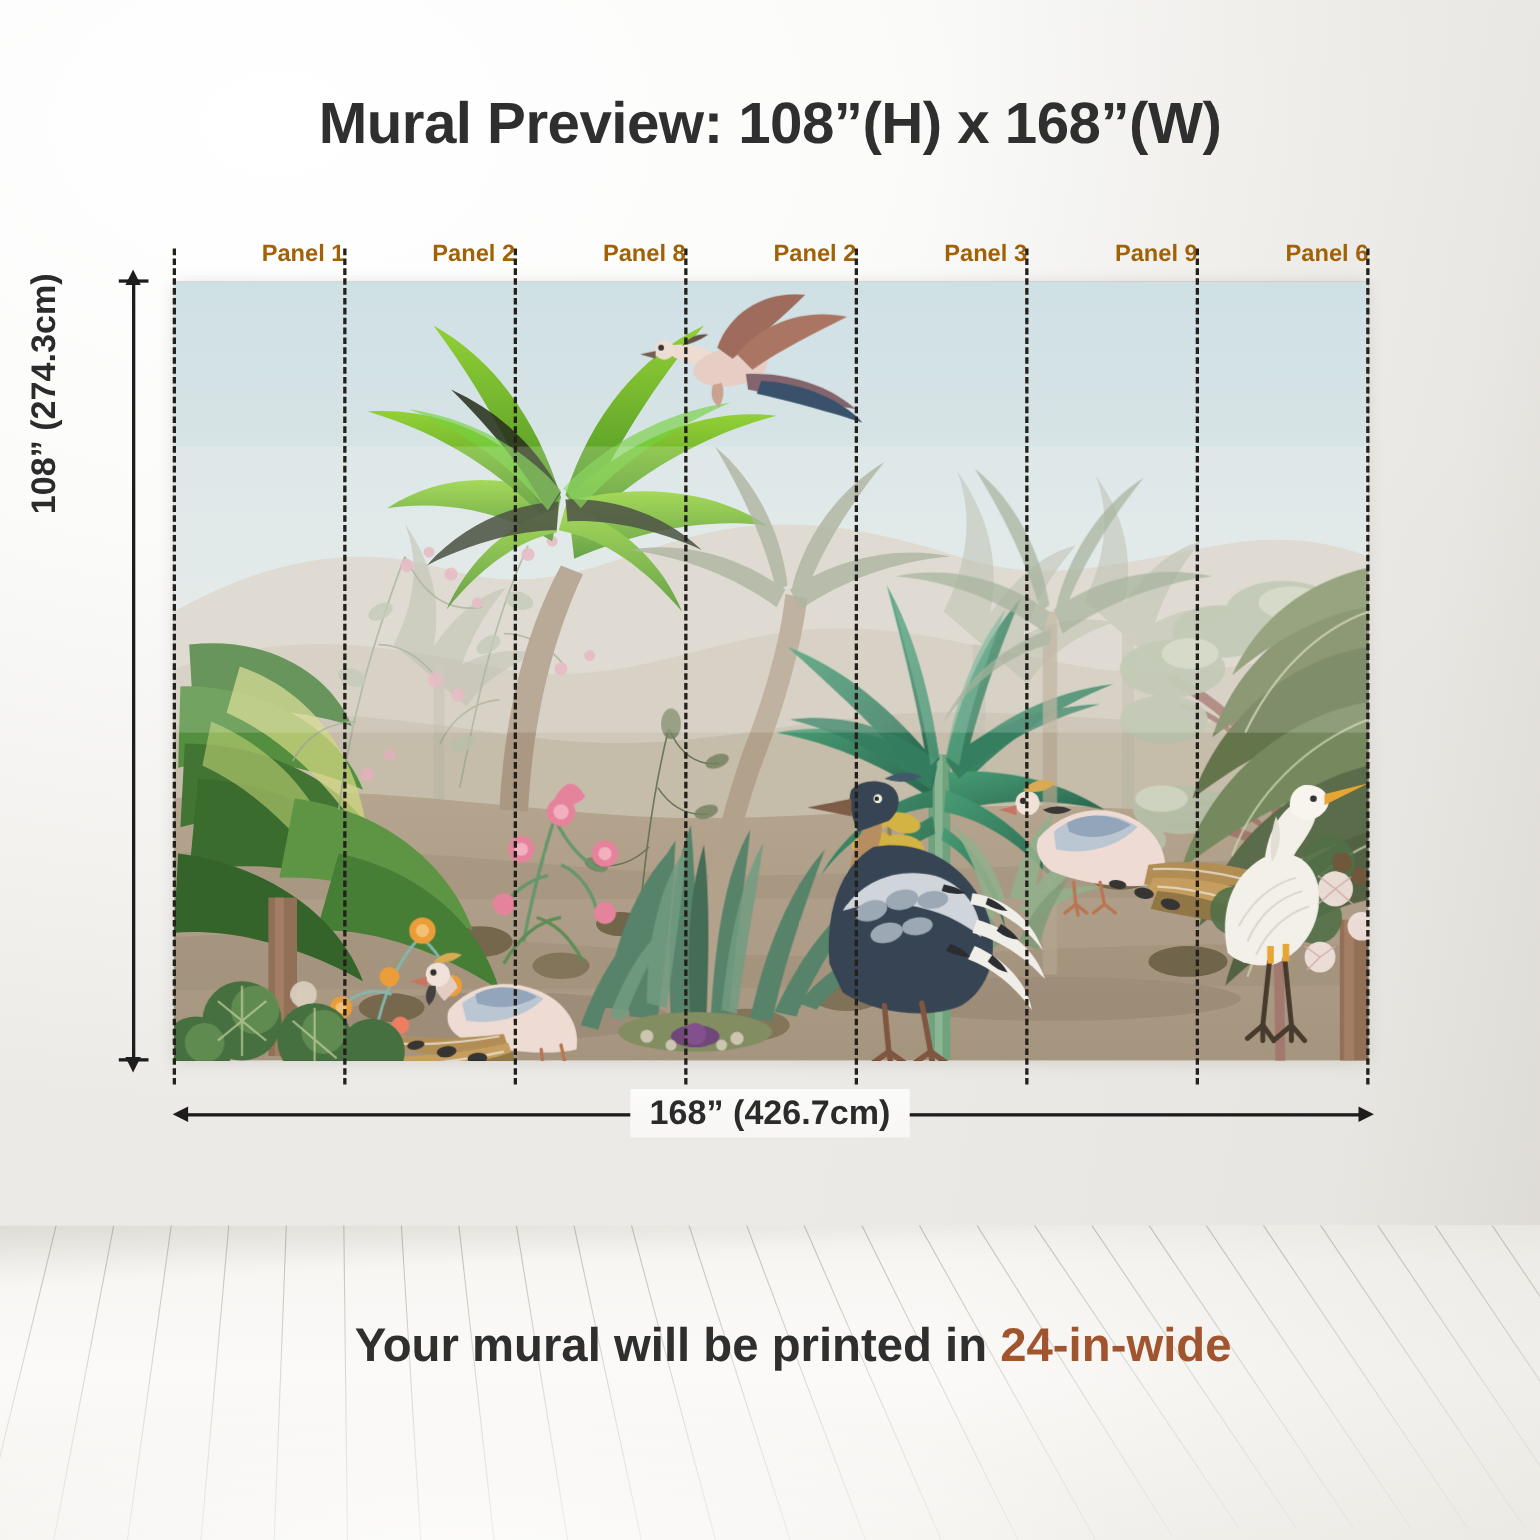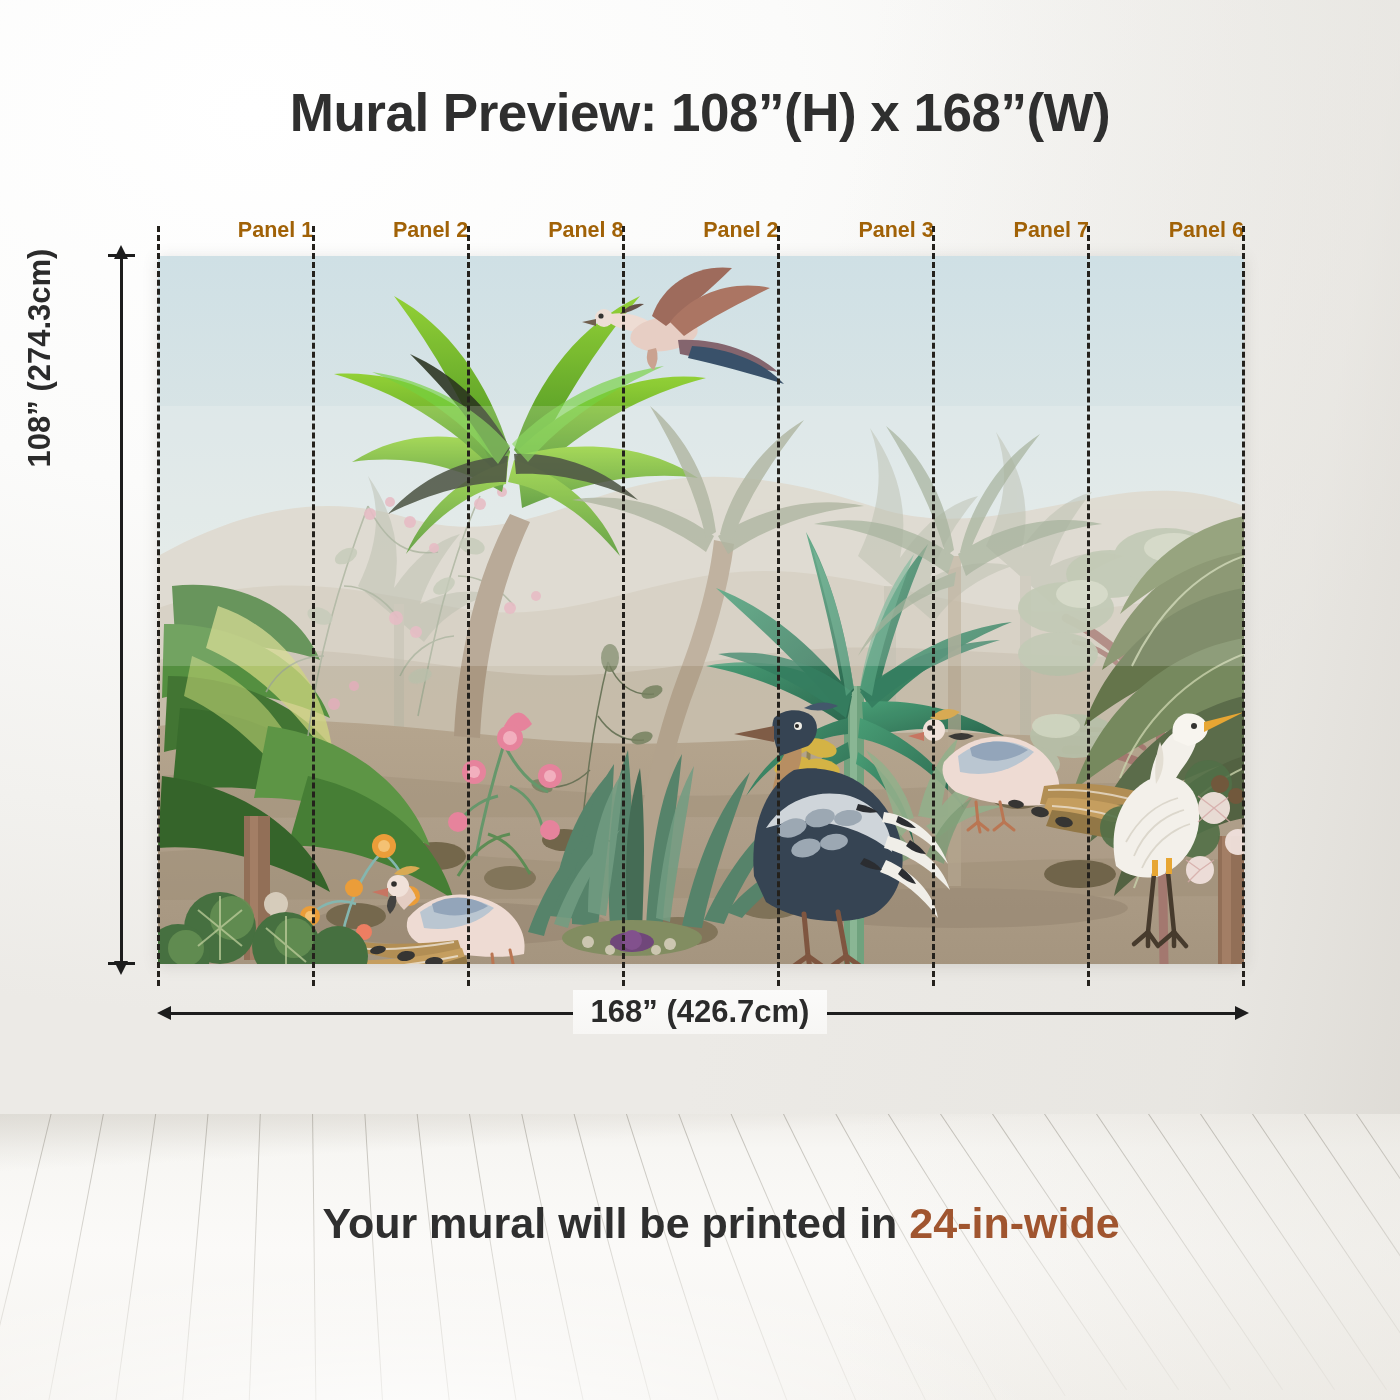--- a/index.html
+++ b/index.html
@@ -198,21 +198,21 @@
     </div>
 
   <div id="title">Mural Preview: 108”(H) x 168”(W)</div>
 
   <div id="panel-labels">
     <div class="plabel">Panel 1</div>
     <div class="plabel">Panel 2</div>
     <div class="plabel">Panel 8</div>
     <div class="plabel">Panel 2</div>
     <div class="plabel">Panel 3</div>
-    <div class="plabel">Panel 7</div>
+    <div class="plabel">Panel 9</div>
     <div class="plabel">Panel 6</div>
   </div>
 
   <div id="mural">
     <svg viewBox="0 0 1086 708" preserveAspectRatio="none">
       <defs>
         <linearGradient id="skyG" x1="0" y1="0" x2="0" y2="1">
           <stop offset="0%" stop-color="#cfe2e9"></stop>
           <stop offset="42%" stop-color="#dfe9ea"></stop>
           <stop offset="72%" stop-color="#eceae2"></stop>

